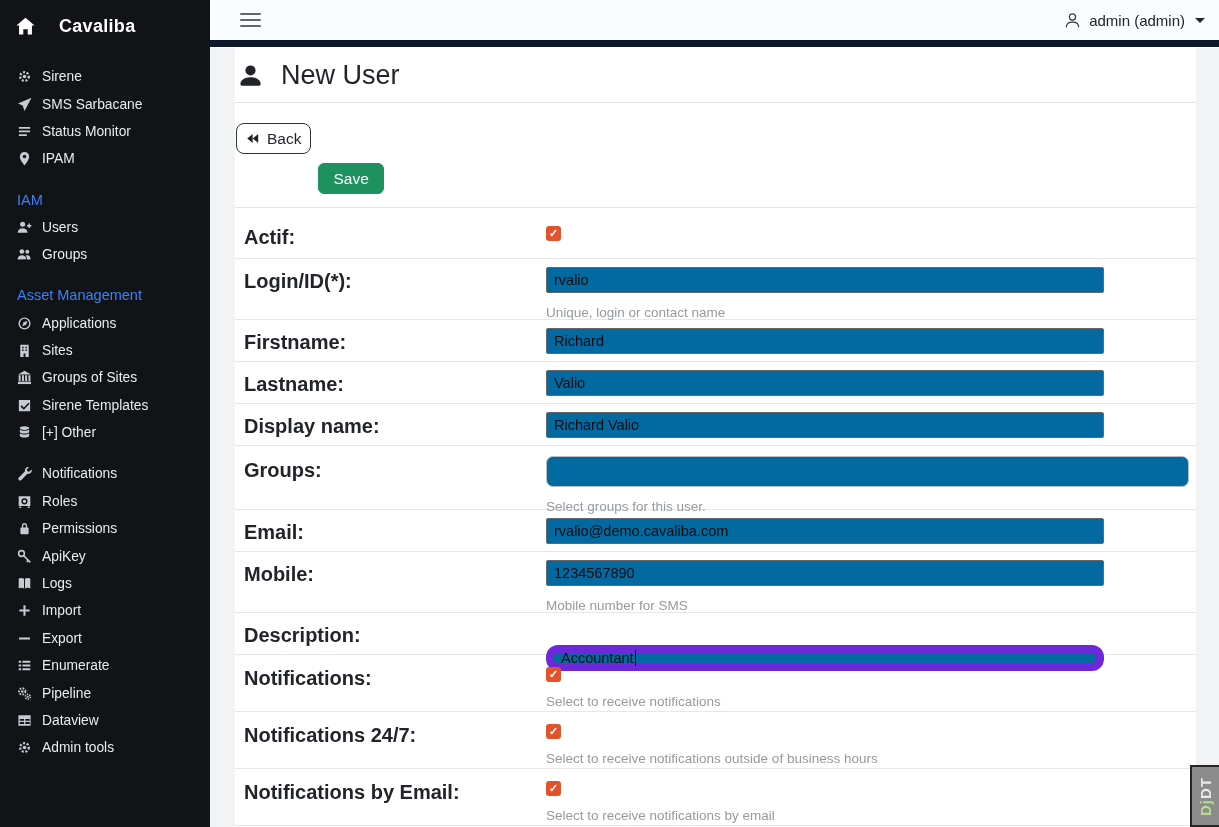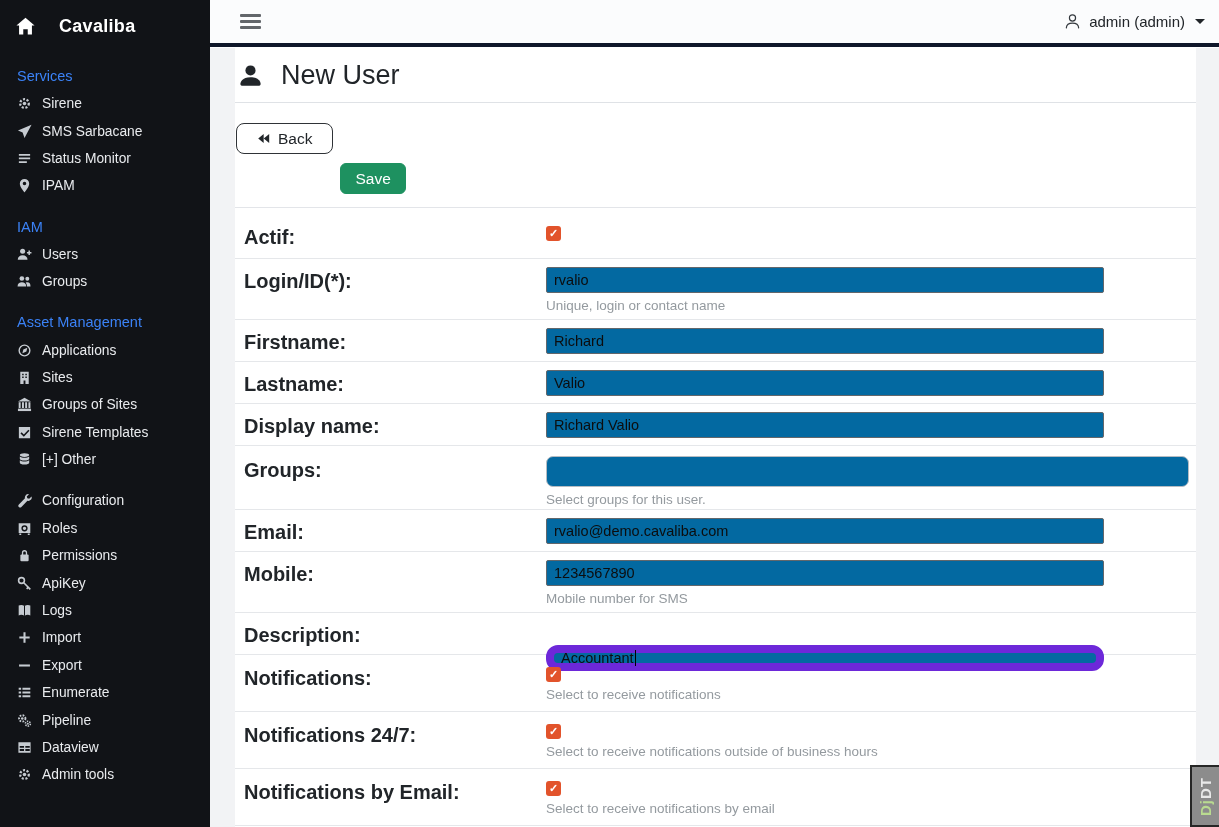--- a/index.html
+++ b/index.html
@@ -12,37 +12,37 @@
   .brand{display:flex;align-items:flex-start;gap:23px;padding:16px 0 0 15px;color:#fff;}
   .brand .icon{width:21px;height:21px;color:#fff;}
   .brand-name{font-size:18px;font-weight:700;letter-spacing:.3px;}
   .side-nav{margin-top:26px;}
   .side-section{margin-top:14px;}
   .side-heading{color:#3b82f6;font-size:14.5px;padding:5px 0 5px 17px;line-height:17px;cursor:pointer;}
   .side-item{display:flex;align-items:center;gap:10px;padding-left:17px;height:27.4px;font-size:13.8px;color:#e9ebee;cursor:pointer;}
   .side-item .icon{width:15px;height:15px;color:#c6cbd1;flex:0 0 15px;}
   .icon svg{width:100%;height:100%;display:block;}
   
-  .topbar{position:absolute;left:210px;top:0;right:0;height:47px;background:#fbfcfd;border-bottom:4px solid #0f172a;
+  .topbar{position:absolute;left:210px;top:0;right:0;height:47px;background:#fbfcfd;border-bottom:7px solid #0f172a;
     display:flex;align-items:center;justify-content:space-between;padding:0 10px 0 28px;box-sizing:border-box;}
   .hamburger{display:flex;flex-direction:column;gap:3.5px;cursor:pointer;padding:4px 2px;}
   .hamburger span{display:block;width:21px;height:2.4px;background:#62666a;border-radius:1px;}
   .user-menu{display:flex;align-items:center;gap:8px;font-size:15px;color:#212529;cursor:pointer;padding-right:4px;}
   .user-menu .icon{width:17px;height:17px;color:#33383d;}
   .caret{width:0;height:0;border-left:5px solid transparent;border-right:5px solid transparent;border-top:5.5px solid #212529;margin-left:2px;}
   
   .content{position:absolute;left:210px;top:48px;right:0;bottom:0;background:#f2f3f5;padding:0 23px 0 25px;box-sizing:border-box;}
   .card{background:#fff;width:961px;min-height:100%;box-sizing:border-box;}
   .page-header{display:flex;align-items:center;gap:17px;padding:12px 0 11px 2px;border-bottom:1px solid #dfe2e6;}
   .page-header .icon{width:27px;height:27px;color:#212529;}
   .page-title{font-size:27px;font-weight:500;color:#212529;}
   .btn-row{display:flex;gap:7px;padding:20px 0 13px 1px;border-bottom:1px solid #e3e5e9;}
   .btn{display:inline-flex;align-items:center;gap:8px;height:31px;box-sizing:border-box;font-size:15.5px;
     font-family:"Liberation Sans",sans-serif;cursor:pointer;}
-  .btn-back{background:#fff;border:1.5px solid #2f3337;border-radius:8px;padding:0 20px;color:#212529;}
+  .btn-back{background:#fff;border:1.5px solid #2f3337;border-radius:8px;padding:0 9px;color:#212529;}
   .btn-back .icon{width:13px;height:13px;color:#212529;}
   .btn-save{background:#1e9160;border:1px solid #1e9160;border-radius:6px;padding:0 14px;color:#fff;margin-top:40px;}
   
   .form-row{display:flex;border-bottom:1px solid #e5e7ea;box-sizing:border-box;}
   .row-label{width:311px;flex:0 0 311px;box-sizing:border-box;padding:11px 10px 0 9px;font-weight:700;font-size:20px;color:#212529;}
   .row-main{flex:1;padding:8px 0 0 0;}
   .form-row.h-solo{height:51px;}
   .form-row.h-solo .row-label{padding-top:18px;}
   .form-row.h-solo .row-main{padding-top:18px;}
   .form-row.h-text{height:42px;}
@@ -51,21 +51,21 @@
   .form-row.h-multi .row-main{padding-top:10px;}
   .form-row.h-multi .row-label{padding-top:13px;}
   .form-row.h-checkhelp{height:57px;}
   .form-row.h-checkhelp .row-label{padding-top:12px;}
   .form-row.h-checkhelp .row-main{padding-top:12px;}
   .tinput{width:558px;height:26px;box-sizing:border-box;border:1px solid #63676b;border-radius:2px;background:#0369a1;
     padding:2px 7px;font-size:14.5px;color:#0c0d0e;display:flex;align-items:center;cursor:text;}
   .tinput.wide{width:643px;height:31px;border:1px solid #b6bcc2;border-radius:7px;}
   .tinput.focused{border:8px solid #6d28d9;border-radius:12px;margin-top:24px;}
   .tinput.focused::after{content:'';width:1.5px;height:16px;background:#000;margin-left:1px;}
-  .help{margin-top:5px;font-size:13.5px;color:#949a9f;}
+  .help{margin-top:12px;font-size:13.5px;color:#949a9f;}
   .checkbox{width:15px;height:15px;background:#e2532b;border-radius:3px;color:#fff;display:flex;align-items:center;
     justify-content:center;font-size:11px;font-weight:700;cursor:pointer;}
   .checkbox::after{content:'✓';}
   
   .djdt{position:absolute;right:0;bottom:0;width:27px;height:58px;background:#8c8c8c;border:2px solid #262626;border-right:none;
     display:flex;align-items:center;justify-content:center;cursor:pointer;}
   .djdt-text{writing-mode:vertical-rl;transform:rotate(180deg);font-size:15px;font-weight:700;letter-spacing:1px;line-height:1;}
   .djdt-dj{color:#b9db90;}
   .djdt-dt{color:#e9e9e9;}
 </style>
@@ -76,21 +76,20 @@
   <div class="brand">
     <span class="icon">
         <svg viewBox="0 0 16 16" fill="currentColor">
           <path d="M8 1.3 14.9 7.3h-2V14H9.7v-4H6.3v4H3.1V7.3h-2z"></path>
         </svg>
       </span>
     <span class="brand-name">Cavaliba</span>
   </div>
   <nav class="side-nav" id="side-nav">
       <div class="side-section">
-        <div class="side-heading">Services</div>
         <div class="side-item">
           <span class="icon">
             <svg viewBox="0 0 16 16" fill="currentColor">
               <circle cx="8" cy="8" r="4.6" fill="none" stroke="currentColor" stroke-width="2.4" stroke-dasharray="2.2 1.7"></circle>
               <circle cx="8" cy="8" r="1.9"></circle>
             </svg>
           </span>
           <span>Sirene</span>
         </div>
         <div class="side-item">
@@ -191,21 +190,21 @@
           <span>[+] Other</span>
         </div>
       </div>
       <div class="side-section">
         <div class="side-item">
           <span class="icon">
             <svg viewBox="0 0 16 16" fill="currentColor">
               <path d="M12 1.2a3.6 3.6 0 0 0-3.5 4.5L2 12.2a1.9 1.9 0 1 0 2.7 2.7l6.4-6.6a3.6 3.6 0 0 0 4.4-4.6L13 6.2l-2-.6-.6-2 2.5-2.2A3.6 3.6 0 0 0 12 1.2z"></path>
             </svg>
           </span>
-          <span>Configuration</span>
+          <span>Notifications</span>
         </div>
         <div class="side-item">
           <span class="icon">
             <svg viewBox="0 0 16 16" fill="currentColor">
               <path fill-rule="evenodd" d="M1.8 2.5h12.4v10.4H1.8zM8 4.5a3.3 3.3 0 1 0 0 6.6 3.3 3.3 0 0 0 0-6.6zm0 1.5a1.8 1.8 0 1 1 0 3.6 1.8 1.8 0 0 1 0-3.6z"></path>
               <path d="M2.5 13.2h2V15h-2zm9 0h2V15h-2z"></path>
             </svg>
           </span>
           <span>Roles</span>
         </div>

